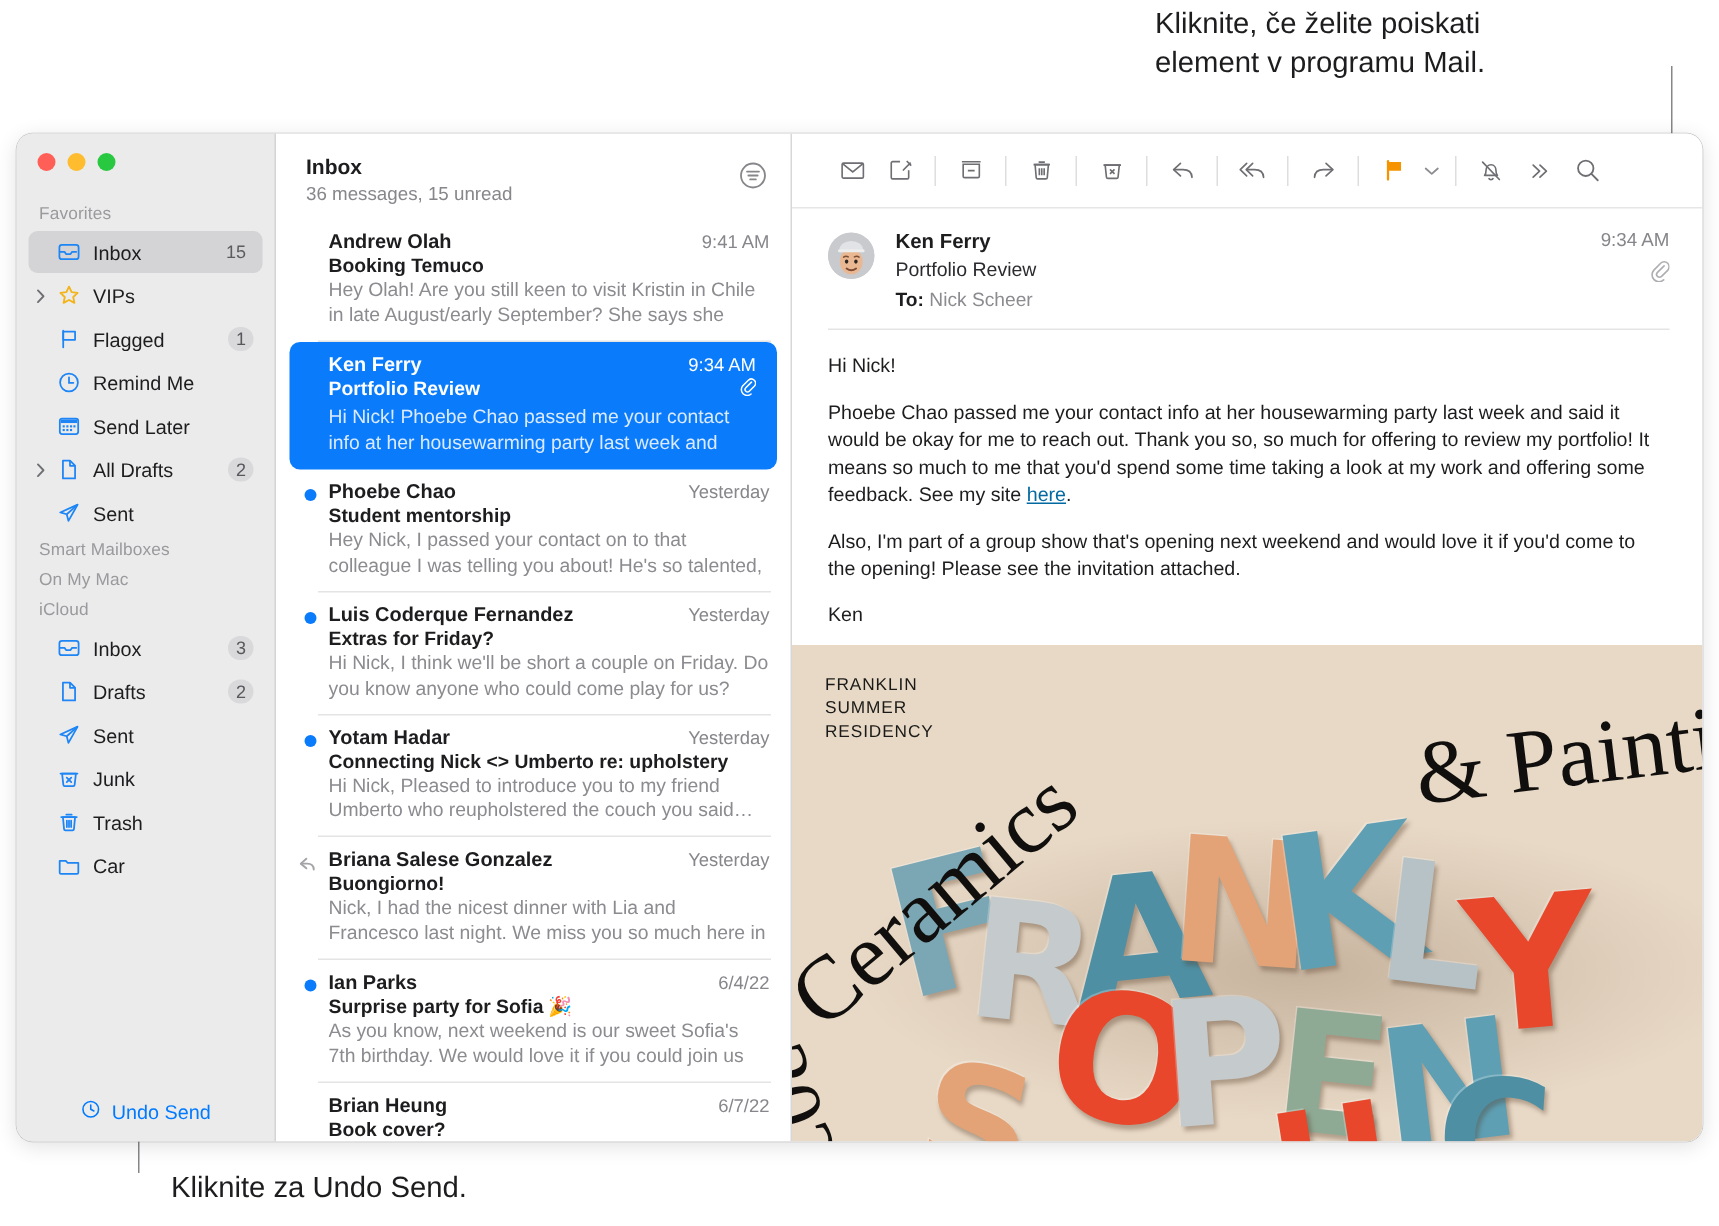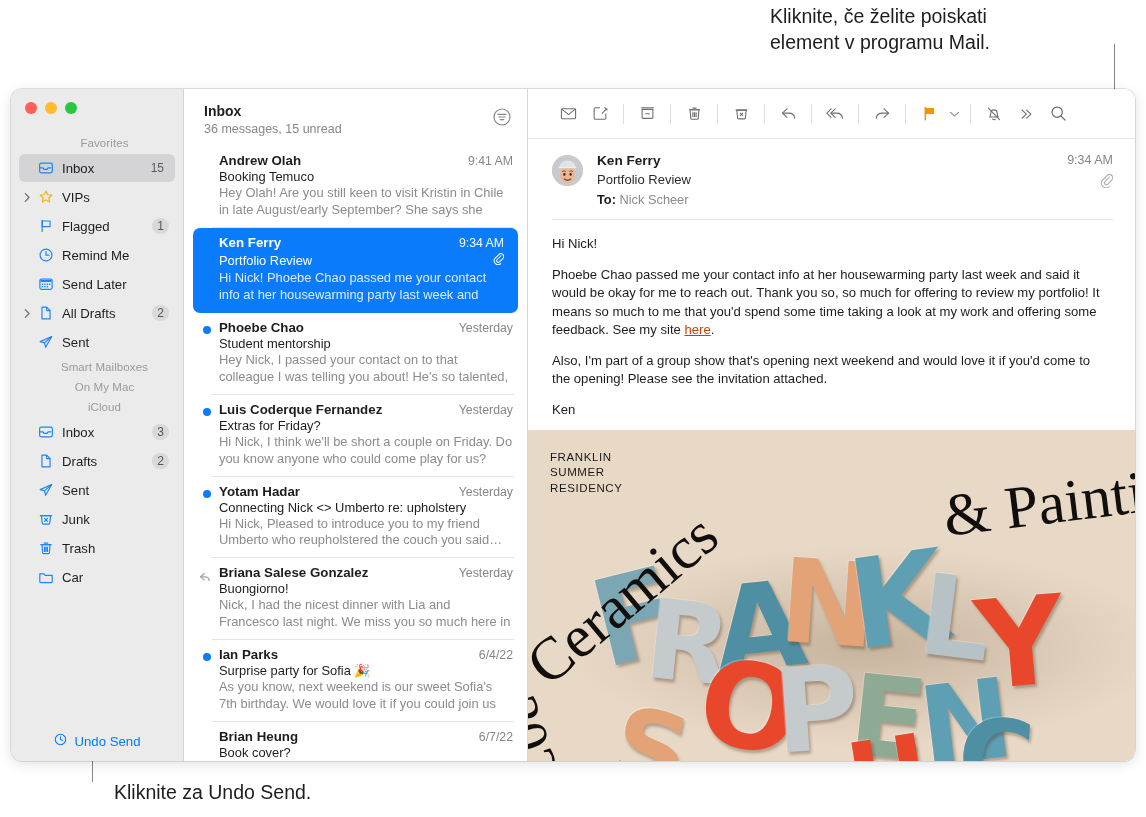--- a/index.html
+++ b/index.html
@@ -62,21 +62,20 @@
   .light.red { background:#ff5f57; }
   .light.yellow { background:#febc2e; }
   .light.green { background:#28c840; }
 
   #sidebar-scroll { padding-top:10px; flex:1 1 auto; overflow:hidden; }
   .sb-section {
     font-size:11.5px;
     color:#9a9a9e;
     padding:4px 0 4px 15px;
     letter-spacing:0.1px;
-    text-align:center;
   }
   .sb-item {
     height:28px;
     display:flex;
     align-items:center;
     margin:1px 8px;
     padding:0 6px 0 0;
     border-radius:6px;
     font-size:13.2px;
     color:#1d1d1f;
@@ -137,21 +136,21 @@
     position:absolute; left:28px; right:13px; bottom:0;
     height:1px; background:#e4e4e4;
   }
   .msg-row.selected { background:#0a7cfb; margin:0 9px; border-radius:7px; padding-left:26px; }
   .msg-top { display:flex; align-items:baseline; }
   .msg-from {
     font-size:13.3px; font-weight:bold; color:#1d1d1f;
     flex:1 1 auto; overflow:hidden; white-space:nowrap;
   }
   .msg-date { font-size:12.3px; color:#86868b; padding-left:6px; white-space:nowrap; }
-  .msg-subj-line { display:flex; align-items:center; margin-top:1px; }
+  .msg-subj-line { display:flex; align-items:flex-start; margin-top:1px;font-weight:bold; }
   .msg-subj { font-size:12.9px; color:#1d1d1f; flex:1 1 auto; white-space:nowrap; overflow:hidden; }
   .msg-snip {
     font-size:12.9px; color:#8b8b90;
     margin-top:1px; line-height:1.3;
     max-height:34px; overflow:hidden;
   }
   .msg-row.selected .msg-from,
   .msg-row.selected .msg-date,
   .msg-row.selected .msg-subj { color:#ffffff; }
   .msg-row.selected .msg-snip { color:#dbeaff; }
@@ -211,21 +210,21 @@
   #hdr-rule { margin:12px 22px 0 24px; height:1px; background:#e4e4e4; }
 
   #body {
     padding:15px 26px 10px 24px;
     font-size:13.1px;
     color:#1d1d1f;
     line-height:1.39;
   }
   #body p { margin:0 0 13px 0; }
   #body p:last-child { margin-bottom:0; }
-  #body a { color:#c2410c; }
+  #body a { color:#0369a1; }
 
   
   #poster {
     flex:1 1 auto;
     position:relative;
     background:#e8d9c6;
     overflow:hidden;
     min-height:0;
   }
   #poster-label {

